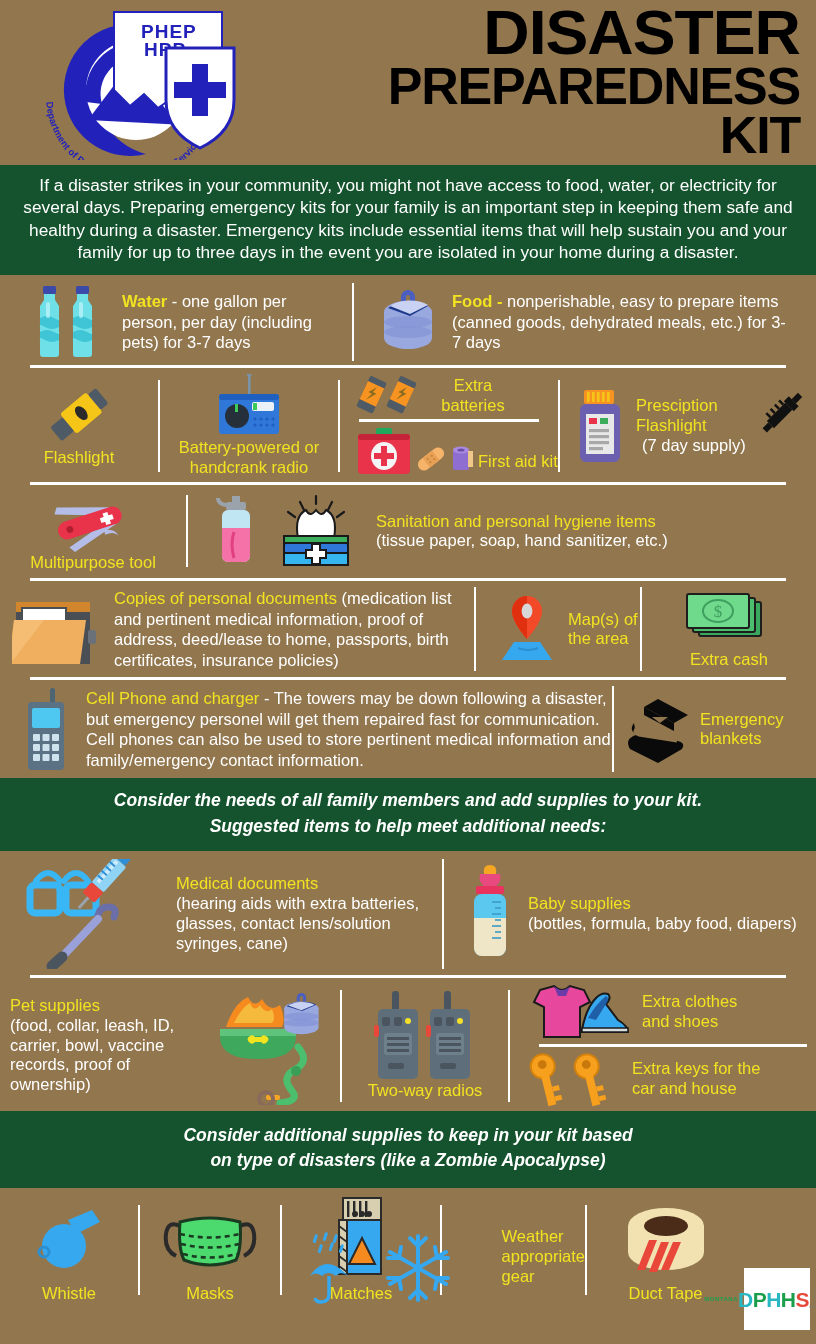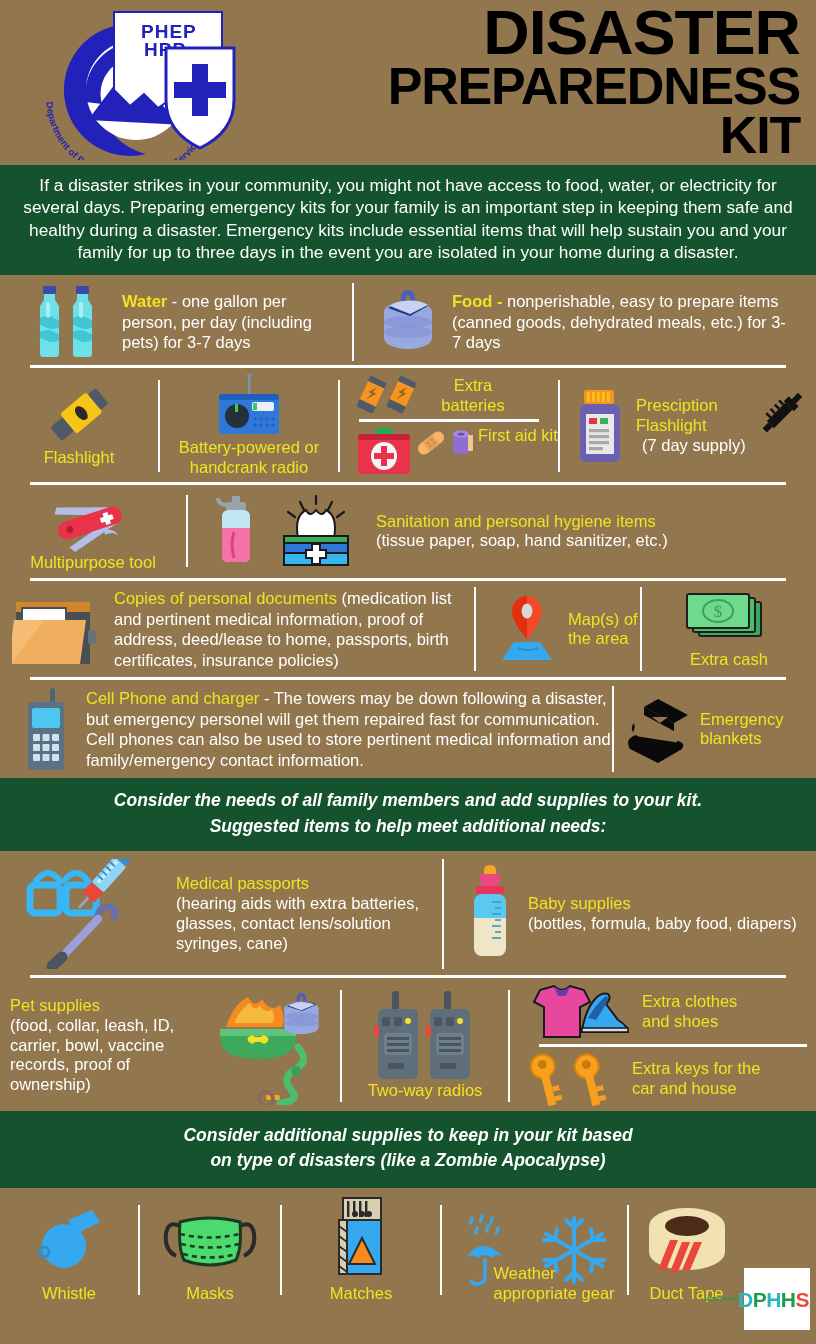--- a/index.html
+++ b/index.html
@@ -193,21 +193,21 @@
           </g>
           <g transform="rotate(25 48 20)">
             <rect x="38" y="2" width="18" height="34" rx="2" fill="#4E5A66"></rect>
             <rect x="38" y="8" width="18" height="20" fill="#F79421"></rect>
             <path d="M49 10 l-6 8 h4 l-3 8 l7 -10 h-4 z" fill="#8A6A1E"></path>
           </g>
         </svg>
         <div class="cap" style="margin-left:8px;width:82px;text-align:center;">Extra batteries</div>
       </div>
       <div class="hrule-sm" style="width:180px;margin:3px 0 4px 0;"></div>
-      <div style="display:flex;align-items:flex-start;justify-content:flex-start;width:100%;padding-left:16px;box-sizing:border-box;">
+      <div style="display:flex;align-items:flex-end;justify-content:flex-start;width:100%;padding-left:16px;box-sizing:border-box;">
         <svg class="icn" width="56" height="50" viewBox="0 0 56 50">
           <rect x="20" y="2" width="16" height="7" rx="2" fill="#1FA95C"></rect>
           <rect x="2" y="8" width="52" height="40" rx="4" fill="#E8334A"></rect>
           <rect x="2" y="8" width="52" height="6" rx="3" fill="#C52337"></rect>
           <ellipse cx="28" cy="30" rx="13" ry="14" fill="#F4F4F4"></ellipse>
           <path d="M25 20 h6 v7 h7 v6 h-7 v7 h-6 v-7 h-7 v-6 h7 z" fill="#E8334A"></path>
         </svg>
         <svg class="icn" width="34" height="34" viewBox="0 0 34 34" style="margin-left:2px;">
           <g transform="rotate(-38 17 17)">
             <rect x="2" y="11" width="30" height="12" rx="6" fill="#F5B46A"></rect>
@@ -437,21 +437,21 @@
           <rect x="76.5" y="60" width="3" height="14" fill="#9AA3AC"></rect>
         </g>
 
         <g>
           <path d="M92 58 q4 -10 -6 -10 q-8 0 -10 8" stroke="#6B6FA8" stroke-width="7" fill="none" stroke-linecap="round"></path>
           <path d="M76 60 L38 100" stroke="#9AA0D8" stroke-width="8" stroke-linecap="round"></path>
           <path d="M40 98 L30 107" stroke="#4A5560" stroke-width="11" stroke-linecap="round"></path>
         </g>
       </svg>
       <div style="margin-left:4px;flex:1;">
-        <div class="cap" style="text-align:left;">Medical passports</div>
+        <div class="cap" style="text-align:left;">Medical documents</div>
         <div class="capw" style="text-align:left;">(hearing aids with extra batteries, glasses, contact lens/solution syringes, cane)</div>
       </div>
     </div>
 
     <div class="vline" style="height:110px;"></div>
 
     <div class="cell" style="flex:1;padding-left:22px;">
       <svg class="icn" width="48" height="100" viewBox="0 0 48 100">
         <path d="M20 2 q4 -2 8 0 q3 2 2 8 h-12 q-1 -6 2 -8z" fill="#F5A623"></path>
         <path d="M14 10 h20 q2 8 -4 12 h-12 q-6 -4 -4 -12z" fill="#E84A7F"></path>
@@ -645,21 +645,21 @@
             <path d="M10 60 l8 6"></path>
             <path d="M10 70 l8 6"></path>
           </g>
         <path d="M33 42 L46 68 H20 Z" fill="#F58A1F" stroke="#2A2A2A" stroke-width="2"></path>
       </svg>
       <div class="cap" style="margin-top:6px;">Matches</div>
     </div>
 
     <div class="vline" style="height:90px;"></div>
 
-    <div class="cell" style="width:185px;flex-direction:column;justify-content:flex-end;">
+    <div class="cell" style="width:143px;flex-direction:row;justify-content:flex-end;">
       <div style="display:flex;align-items:flex-start;">
         <svg class="icn" width="78" height="72" viewBox="0 0 78 72">
           <g fill="#36A8F0">
             <rect x="10" y="2" width="3" height="9" rx="1.5" transform="rotate(18 11 6)"></rect>
             <rect x="20" y="0" width="3" height="9" rx="1.5" transform="rotate(18 21 4)"></rect>
             <rect x="30" y="2" width="3" height="9" rx="1.5" transform="rotate(18 31 6)"></rect>
             <rect x="15" y="12" width="3" height="9" rx="1.5" transform="rotate(18 16 16)"></rect>
             <rect x="26" y="10" width="3" height="9" rx="1.5" transform="rotate(18 27 14)"></rect>
             <rect x="36" y="12" width="3" height="9" rx="1.5" transform="rotate(18 37 16)"></rect>
           </g>

